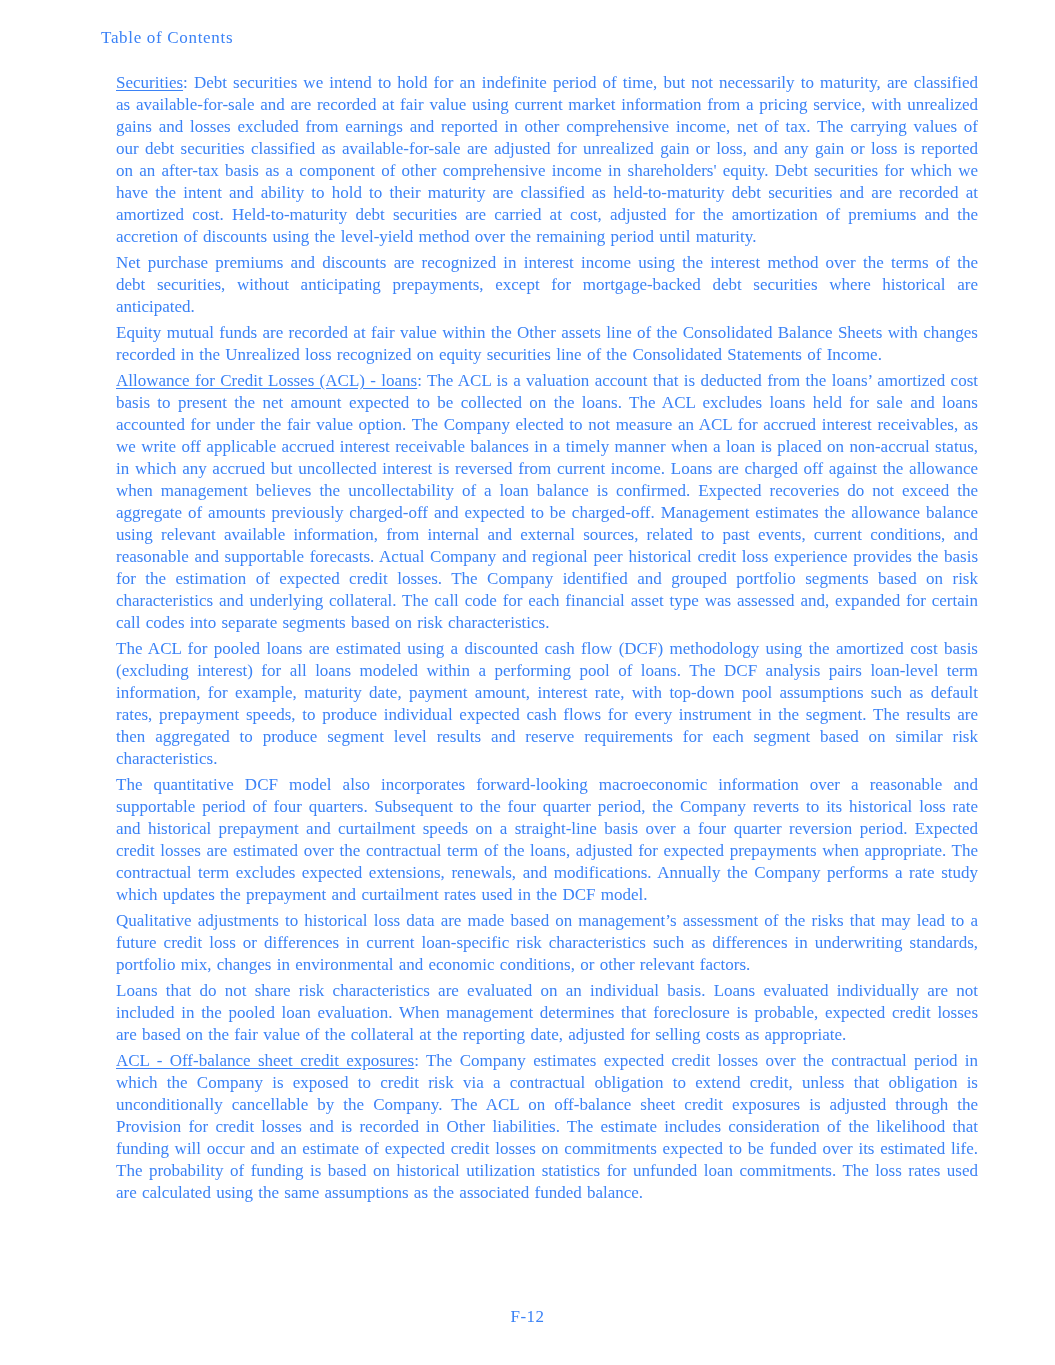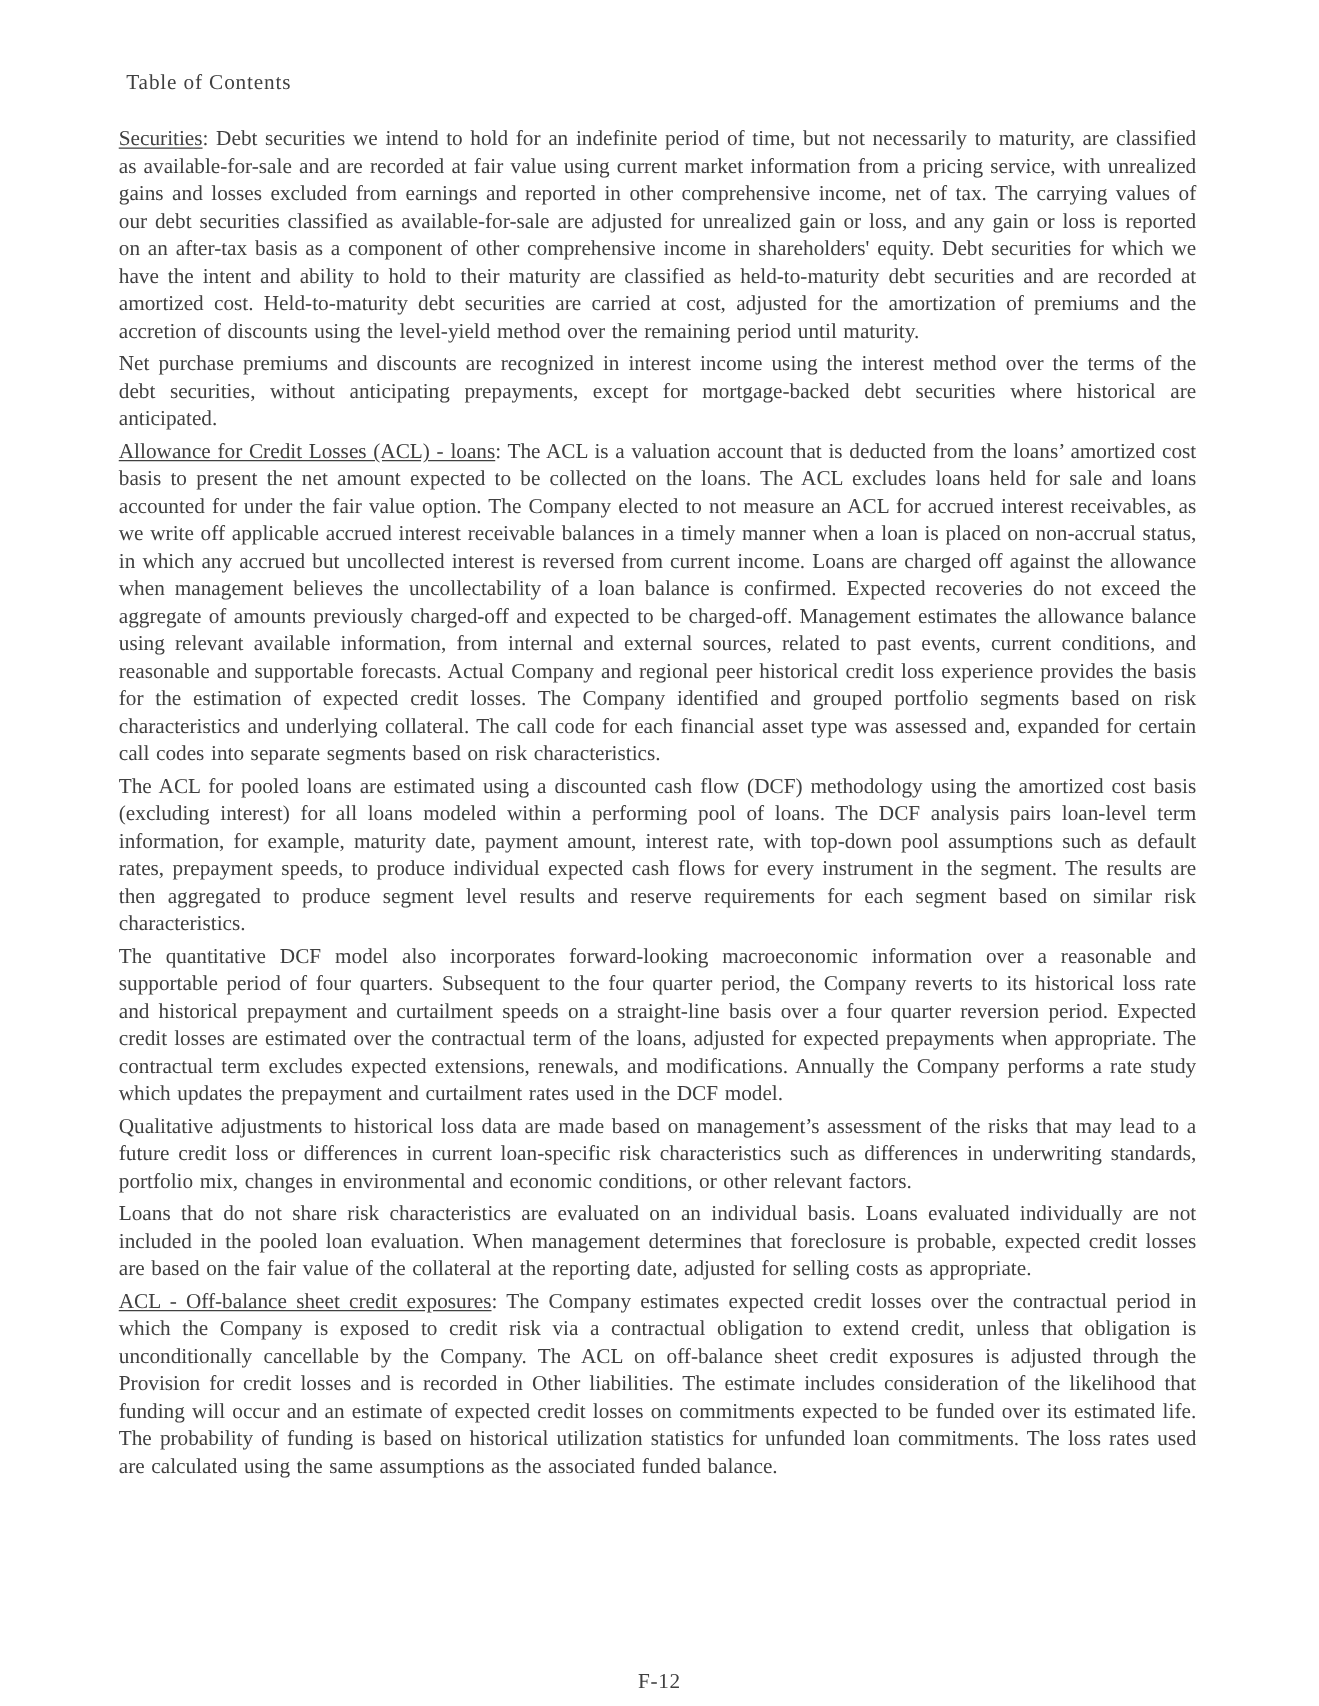--- a/index.html
+++ b/index.html
@@ -7,37 +7,36 @@
     width: 1055px;
     height: 1365px;
     background: #ffffff;
     font-family: "Liberation Serif", serif;
     position: relative;
     overflow: hidden;
   }
   .page {
     position: absolute;
     inset: 0;
-    color: #404040;
-    margin-top: 28px;
+    color: #3b82f6;
   }
   .toc-link {
     position: absolute;
     top: 27px;
     left: 101px;
     font-size: 17px;
     line-height: 22px;
     letter-spacing: 0.04em;
     white-space: nowrap;
     cursor: pointer;
   }
   .content {
     position: absolute;
     top: 72px;
-    left: 95px;
+    left: 116px;
     width: 862px;
   }
   .para {
     margin: 0 0 4px 0;
     font-size: 17px;
     line-height: 22px;
     text-align: justify;
     word-spacing: 0.06em;
   }
   .para .lead {
@@ -57,20 +56,21 @@
 </style>
 </head>
 <body>
 
 <div class="page">
   <div class="toc-link">Table of Contents</div>
 
   <div class="content">
       <p class="para"><span class="lead">Securities</span><span>: </span><span>Debt securities we intend to hold for an indefinite period of time, but not necessarily to maturity, are classified as available-for-sale and are recorded at fair value using current market information from a pricing service, with unrealized gains and losses excluded from earnings and reported in other comprehensive income, net of tax. The carrying values of our debt securities classified as available-for-sale are adjusted for unrealized gain or loss, and any gain or loss is reported on an after-tax basis as a component of other comprehensive income in shareholders' equity. Debt securities for which we have the intent and ability to hold to their maturity are classified as held-to-maturity debt securities and are recorded at amortized cost. Held-to-maturity debt securities are carried at cost, adjusted for the amortization of premiums and the accretion of discounts using the level-yield method over the remaining period until maturity.</span></p>
       <p class="para"><span>Net purchase premiums and discounts are recognized in interest income using the interest method over the terms of the debt securities, without anticipating prepayments, except for mortgage-backed debt securities where historical are anticipated.</span></p>
+      <p class="para"><span>Equity mutual funds are recorded at fair value within the Other assets line of the Consolidated Balance Sheets with changes recorded in the Unrealized loss recognized on equity securities line of the Consolidated Statements of Income.</span></p>
       <p class="para"><span class="lead">Allowance for Credit Losses (ACL) - loans</span><span>: </span><span>The ACL is a valuation account that is deducted from the loans’ amortized cost basis to present the net amount expected to be collected on the loans. The ACL excludes loans held for sale and loans accounted for under the fair value option. The Company elected to not measure an ACL for accrued interest receivables, as we write off applicable accrued interest receivable balances in a timely manner when a loan is placed on non-accrual status, in which any accrued but uncollected interest is reversed from current income. Loans are charged off against the allowance when management believes the uncollectability of a loan balance is confirmed. Expected recoveries do not exceed the aggregate of amounts previously charged-off and expected to be charged-off. Management estimates the allowance balance using relevant available information, from internal and external sources, related to past events, current conditions, and reasonable and supportable forecasts. Actual Company and regional peer historical credit loss experience provides the basis for the estimation of expected credit losses. The Company identified and grouped portfolio segments based on risk characteristics and underlying collateral. The call code for each financial asset type was assessed and, expanded for certain call codes into separate segments based on risk characteristics.</span></p>
       <p class="para"><span>The ACL for pooled loans are estimated using a discounted cash flow (DCF) methodology using the amortized cost basis (excluding interest) for all loans modeled within a performing pool of loans. The DCF analysis pairs loan-level term information, for example, maturity date, payment amount, interest rate, with top-down pool assumptions such as default rates, prepayment speeds, to produce individual expected cash flows for every instrument in the segment. The results are then aggregated to produce segment level results and reserve requirements for each segment based on similar risk characteristics.</span></p>
       <p class="para"><span>The quantitative DCF model also incorporates forward-looking macroeconomic information over a reasonable and supportable period of four quarters. Subsequent to the four quarter period, the Company reverts to its historical loss rate and historical prepayment and curtailment speeds on a straight-line basis over a four quarter reversion period. Expected credit losses are estimated over the contractual term of the loans, adjusted for expected prepayments when appropriate. The contractual term excludes expected extensions, renewals, and modifications. Annually the Company performs a rate study which updates the prepayment and curtailment rates used in the DCF model.</span></p>
       <p class="para"><span>Qualitative adjustments to historical loss data are made based on management’s assessment of the risks that may lead to a future credit loss or differences in current loan-specific risk characteristics such as differences in underwriting standards, portfolio mix, changes in environmental and economic conditions, or other relevant factors.</span></p>
       <p class="para"><span>Loans that do not share risk characteristics are evaluated on an individual basis. Loans evaluated individually are not included in the pooled loan evaluation. When management determines that foreclosure is probable, expected credit losses are based on the fair value of the collateral at the reporting date, adjusted for selling costs as appropriate.</span></p>
       <p class="para"><span class="lead">ACL - Off-balance sheet credit exposures</span><span>: </span><span>The Company estimates expected credit losses over the contractual period in which the Company is exposed to credit risk via a contractual obligation to extend credit, unless that obligation is unconditionally cancellable by the Company. The ACL on off-balance sheet credit exposures is adjusted through the Provision for credit losses and is recorded in Other liabilities. The estimate includes consideration of the likelihood that funding will occur and an estimate of expected credit losses on commitments expected to be funded over its estimated life. The probability of funding is based on historical utilization statistics for unfunded loan commitments. The loss rates used are calculated using the same assumptions as the associated funded balance.</span></p>
     </div>
 
   <div class="page-number">F-12</div>
 </div>

